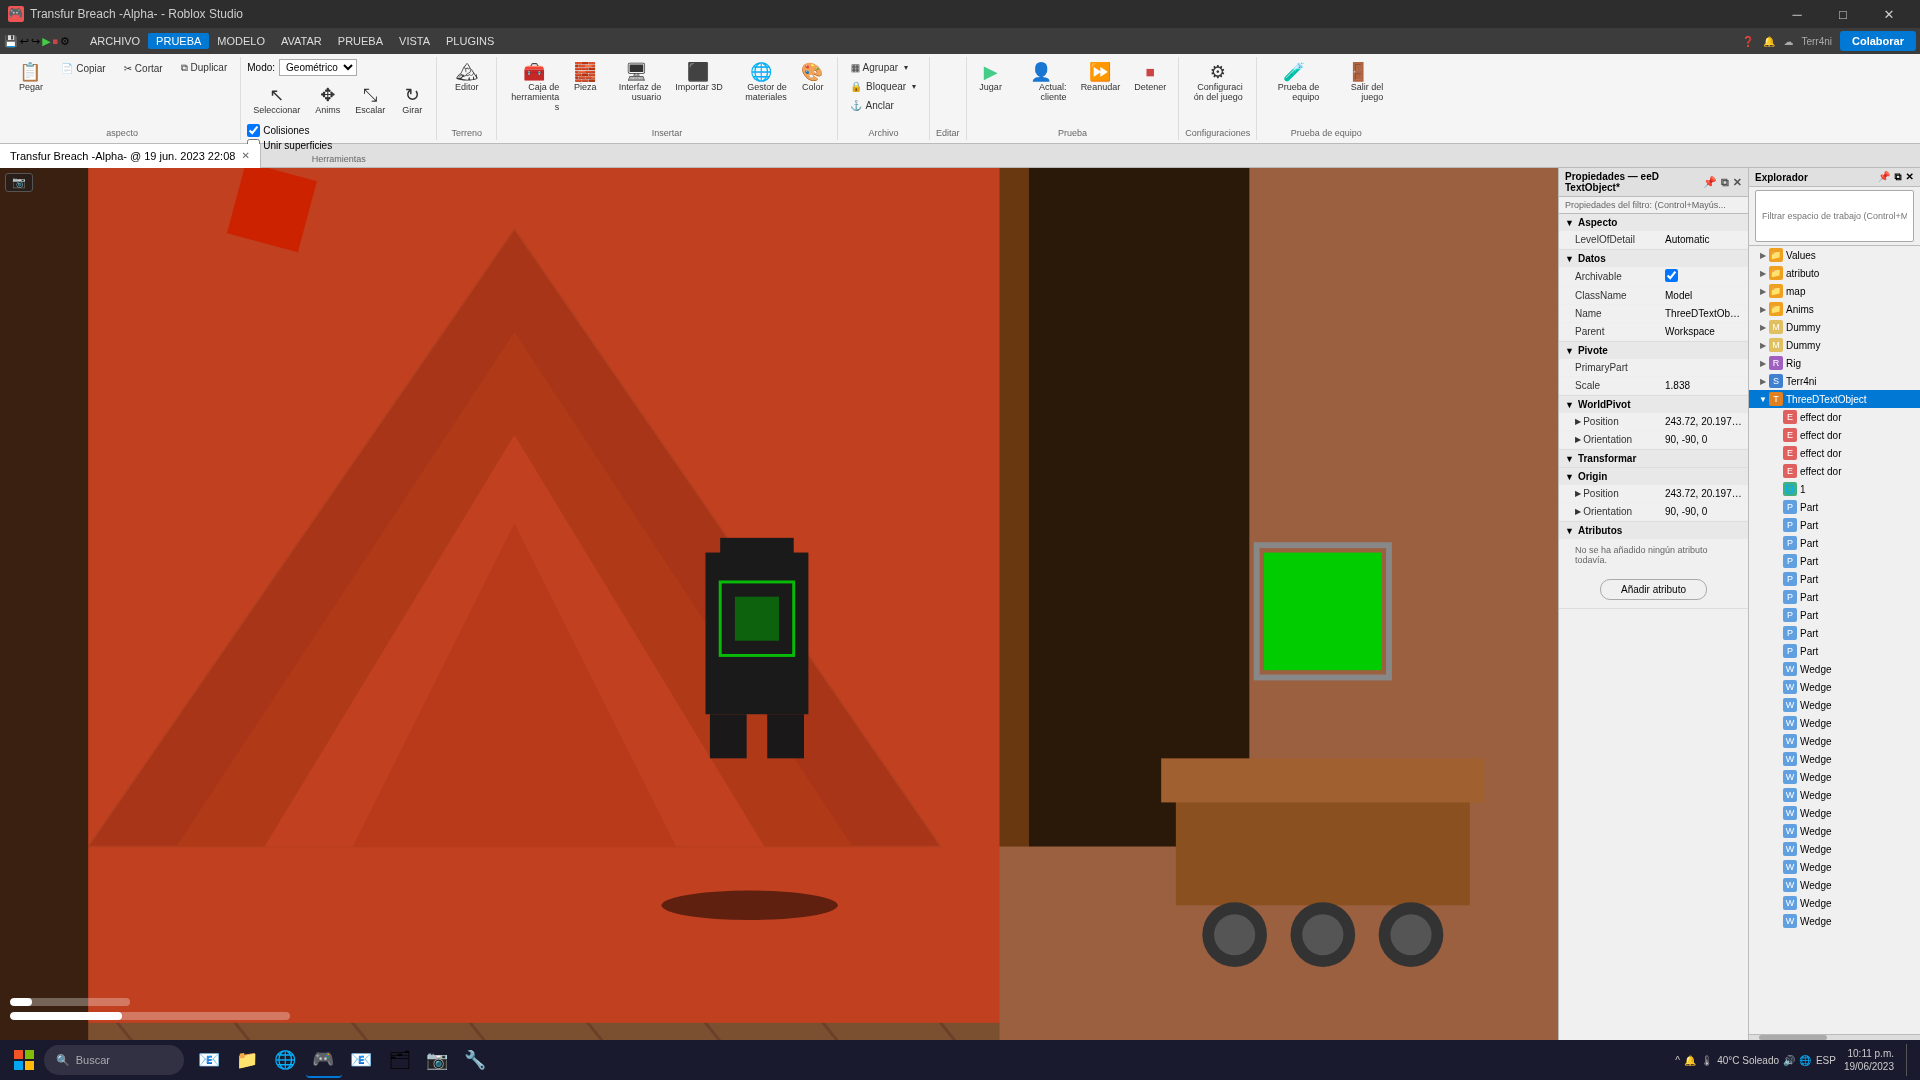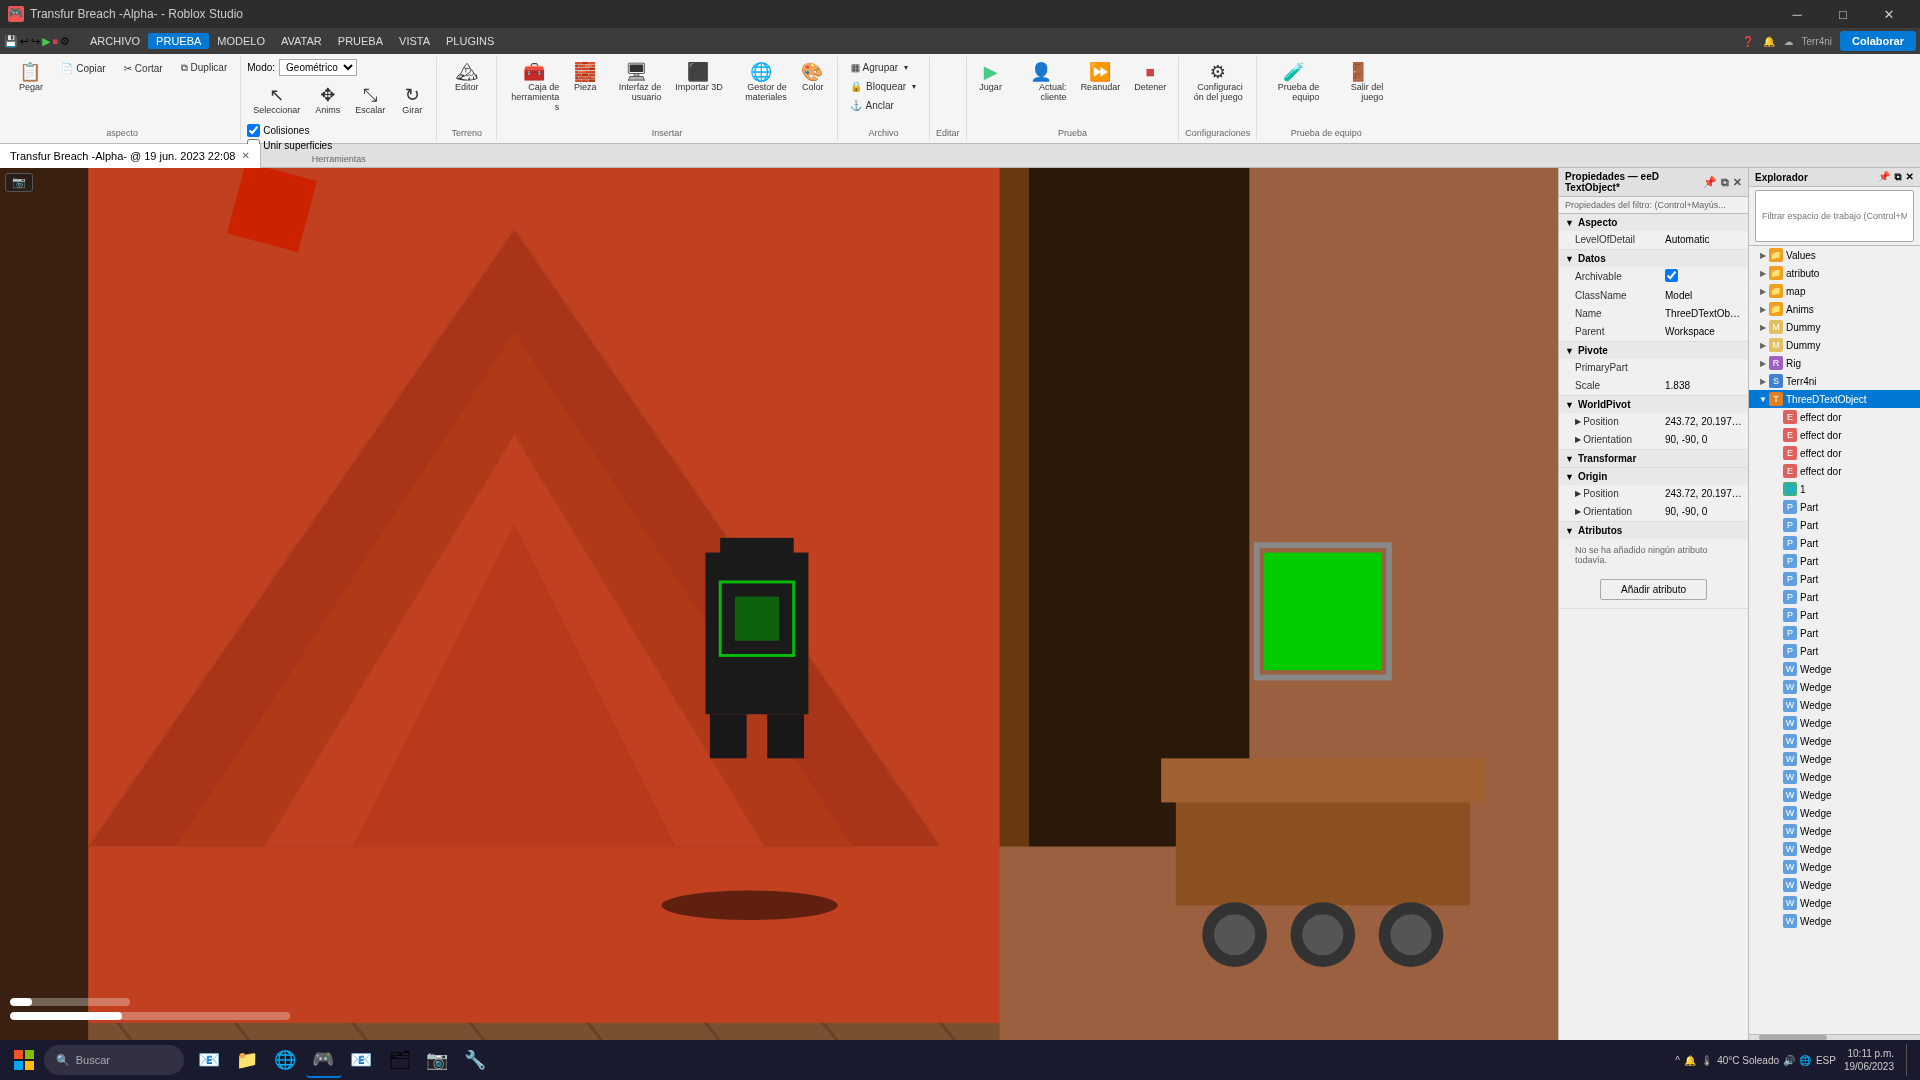--- a/index.html
+++ b/index.html
@@ -205,21 +205,21 @@
     .prop-name { flex: 0 0 90px; color: #333; font-size: 10px; }
     .prop-value { flex: 1; color: #000; font-size: 10px; overflow: hidden; text-overflow: ellipsis; white-space: nowrap; }
     .prop-value input[type="checkbox"] { margin: 0; }
 
     .add-attr-btn {
       margin: 8px auto;
       display: block;
       padding: 4px 20px;
       background: #f0f0f0;
       border: 1px solid #aaa;
-      border-radius: 2px;
+      border-radius: 10px;
       cursor: pointer;
       font-size: 10px;
     }
 
     
     #explorer-panel {
       width: 172px;
       background: #f0f0f0;
       border-left: 1px solid #bbb;
       display: flex;

